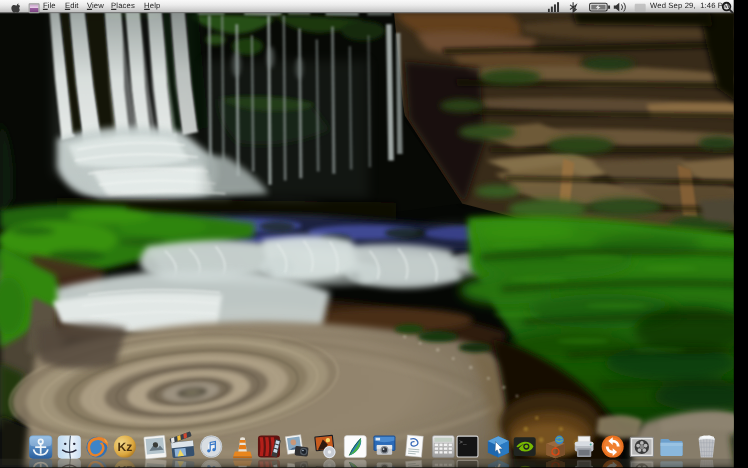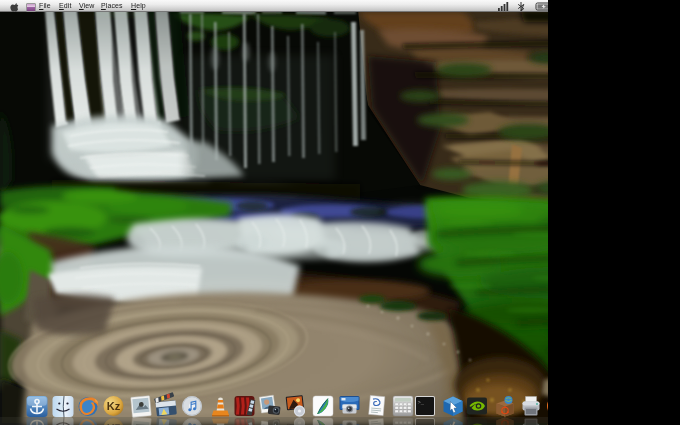--- a/index.html
+++ b/index.html
@@ -1,16 +1,16 @@
 <!DOCTYPE html>
 <html><head>
 <meta charset="utf-8">
 <style>
   html,body{margin:0;padding:0;background:#000;}
-  #screen{position:relative;width:548px;height:425px;overflow:hidden;font-family:"Liberation Sans",sans-serif;}
+  #screen{position:relative;width:667px;height:425px;overflow:hidden;font-family:"Liberation Sans",sans-serif;}
   #wall{position:absolute;left:0;top:0;}
   #menubar{position:absolute;left:0;top:0;width:680px;height:11px;
     background:linear-gradient(#f9f9f9,#ececec 40%,#d8d8d8 70%,#c0c0c0);
     border-bottom:1px solid #777;z-index:5;}
   .mtxt{position:absolute;top:2px;font-size:7px;color:#1c1c1c;z-index:6;letter-spacing:0.1px;}
   .mtxt u{text-decoration:underline;}
 </style>
 </head>
 <body>
 <div id="screen">

